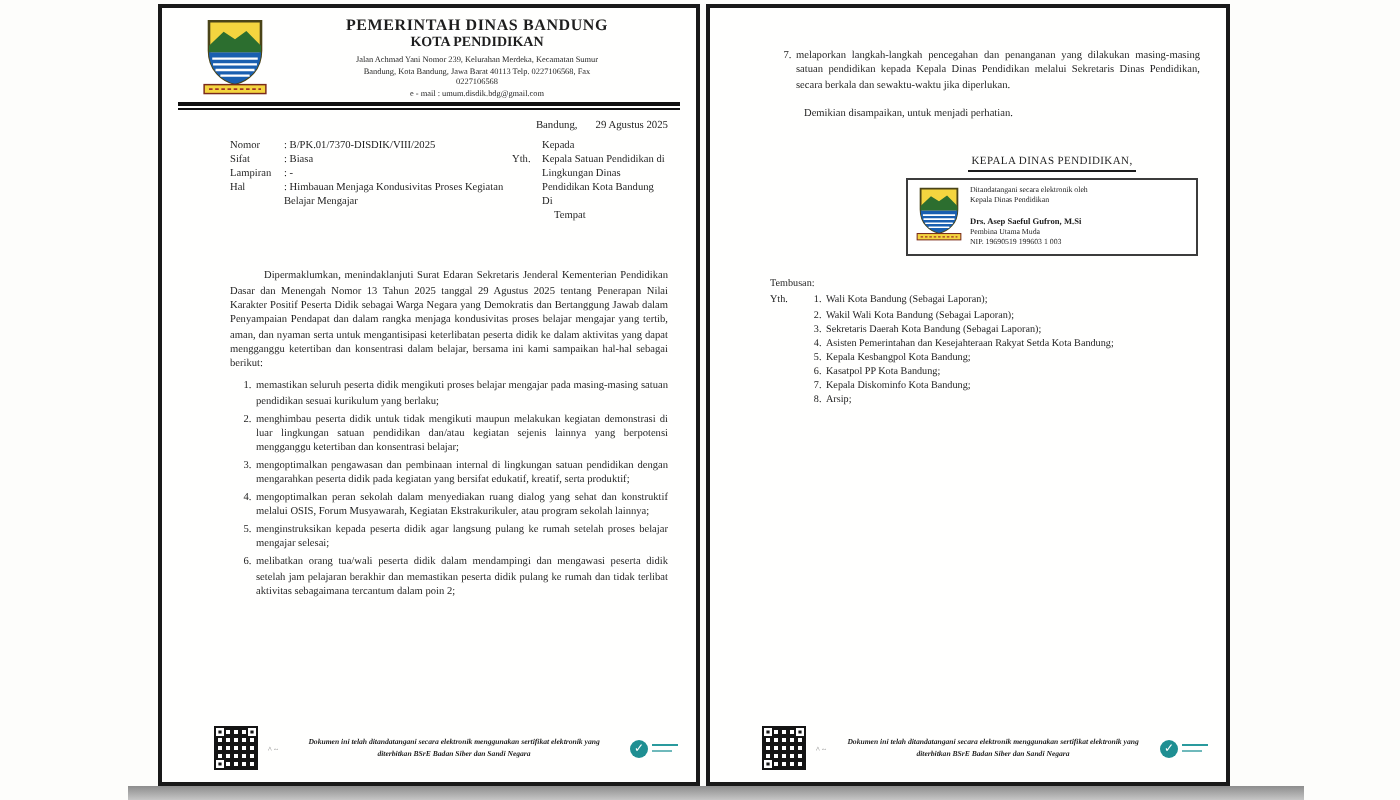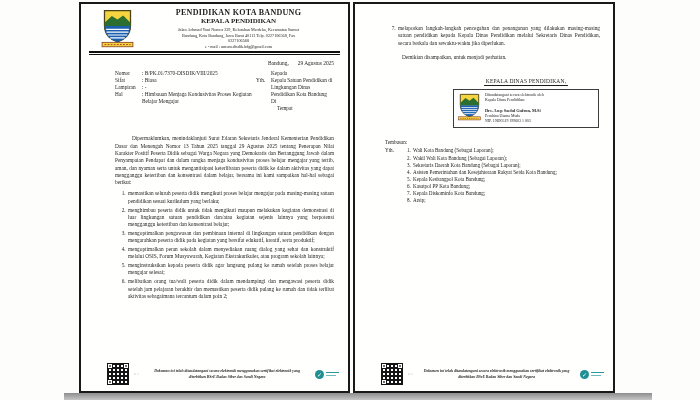--- a/index.html
+++ b/index.html
@@ -95,22 +95,22 @@
     <div class="lh">
       <svg class="lh-logo" viewBox="0 0 40 48">
         <path d="M4 2 H36 V20 C36 32 28 38.5 20 40.5 C12 38.5 4 32 4 20 Z" fill="#f4d53f" stroke="#4a4418" stroke-width="1.6"></path>
         <path d="M4 17 L13 8.5 L20 13 L27 8 L36 17 L36 21 L4 21 Z" fill="#2c6e2f"></path>
         <path d="M4 21 H36 C36 32 28 38.5 20 40.5 C12 38.5 4 32 4 21 Z" fill="#1a5fb0"></path>
         <path d="M6 25 H34 M6.5 28.5 H33.5 M8 32 H32 M11 35.5 H29" stroke="#fff" stroke-width="1.4" fill="none"></path>
         <rect x="1" y="41" width="38" height="5.5" fill="#f4d53f" stroke="#7a2a1a" stroke-width="0.9"></rect>
         <line x1="4" y1="43.8" x2="36" y2="43.8" stroke="#a23327" stroke-width="1.1" stroke-dasharray="2.2 1.6"></line>
       </svg>
       <div class="lh-text">
-        <div class="lh-1">PENDIDIKAN KOTA BANDUNG</div>
-        <div class="lh-2">KEPALA PENDIDIKAN</div>
+        <div class="lh-1">PEMERINTAH DINAS BANDUNG</div>
+        <div class="lh-2">KOTA PENDIDIKAN</div>
         <div class="lh-addr">
           <div>Jalan Achmad Yani Nomor 239, Kelurahan Merdeka, Kecamatan Sumur</div>
           <div>Bandung, Kota Bandung, Jawa Barat 40113  Telp. 0227106568, Fax</div>
           <div>0227106568</div>
         </div>
         <div class="lh-email">e - mail : umum.disdik.bdg@gmail.com</div>
       </div>
     </div>
     <div class="rule"></div>
 

